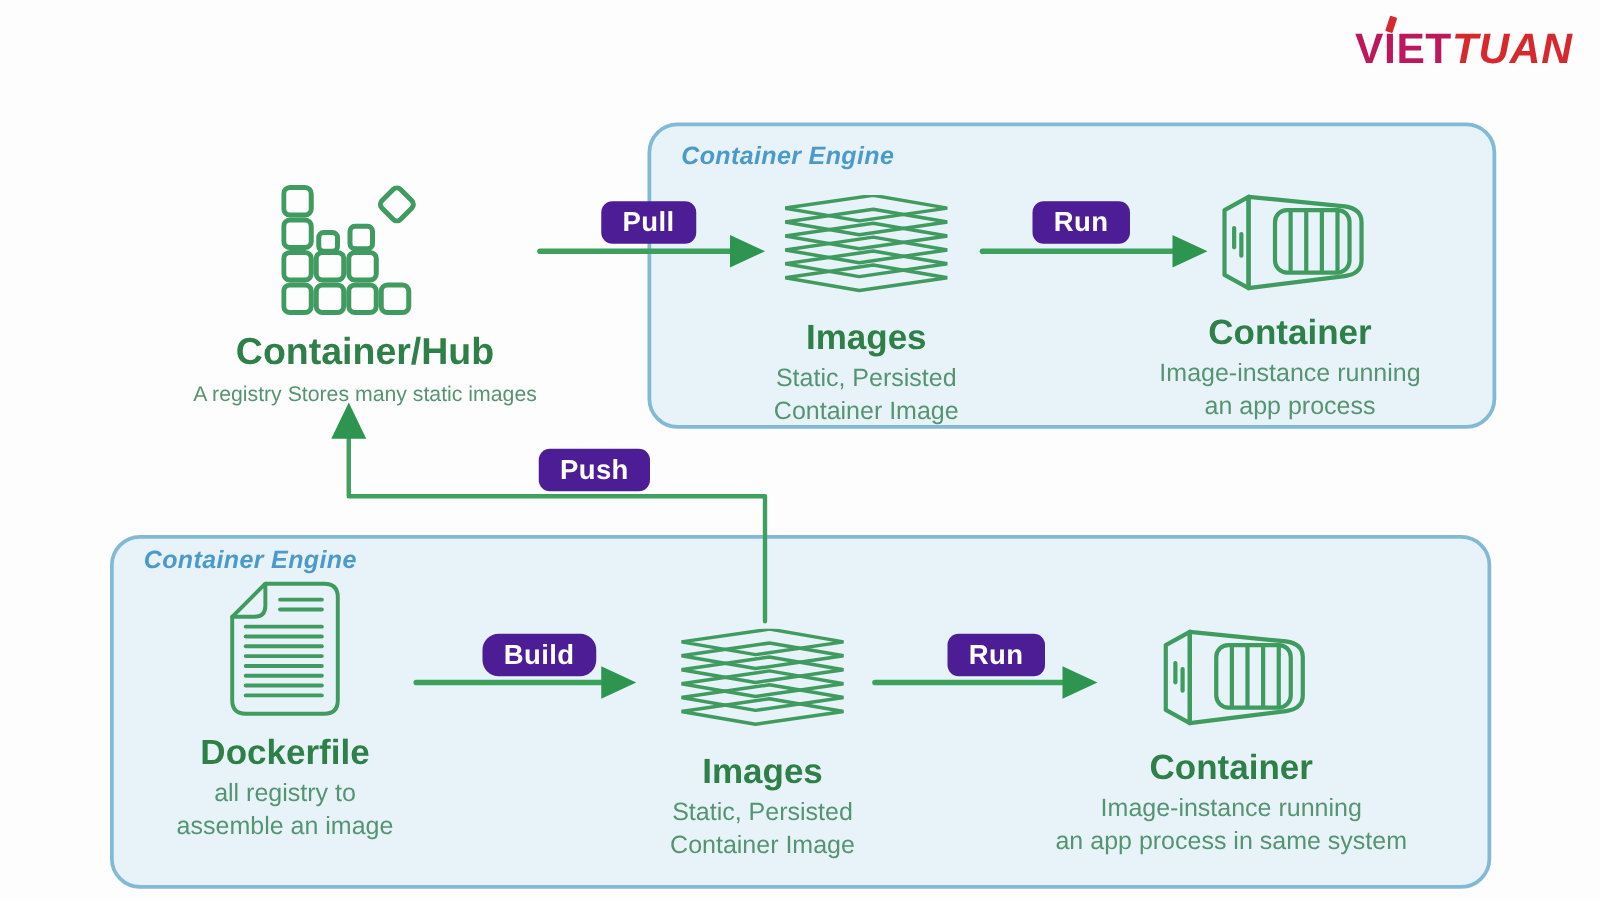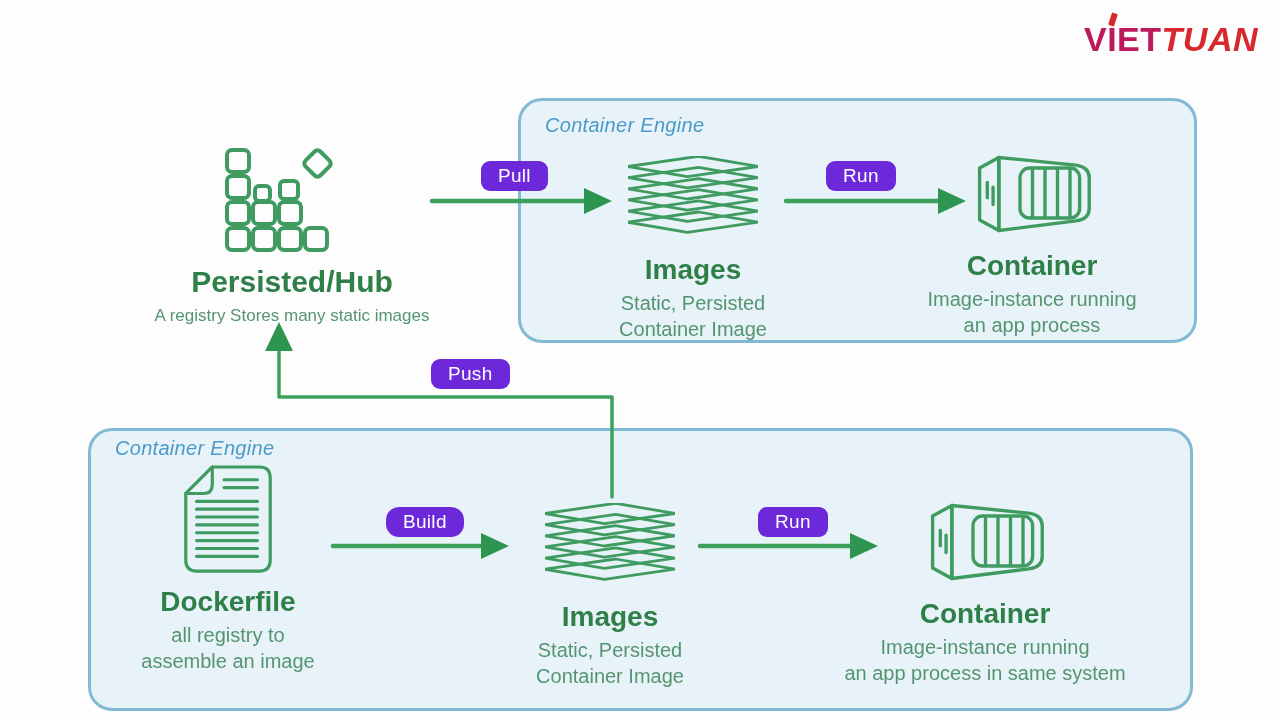--- a/index.html
+++ b/index.html
@@ -14,21 +14,21 @@
   .logo .p1 { color:#be185d; }
   .logo .p2 { color:#d7282e;font-style:italic; }
   .logo .accent { position:absolute; left:26px; top:-9px; width:6px; height:13px;
                   background:#d7282e; transform:rotate(18deg); border-radius:1px; }
 
   
   .engine-box { position:absolute; background:#e7f3f8; border:3px solid #82bad6;
                 border-radius:24px; box-sizing:border-box; }
   .engine-box.top    { left:518px; top:98px;  width:679px;  height:245px; }
   .engine-box.bottom { left:88px;  top:428px; width:1105px; height:283px; }
-  .engine-label { position:absolute; font-size:20px; font-weight:normal; font-style:italic;
+  .engine-label { position:absolute; font-size:20px; font-weight:bold; font-style:italic;
                   color:#4b9ac9; letter-spacing:0.3px; z-index:2; }
   .engine-label.top    { left:545px; top:114px; }
   .engine-label.bottom { left:115px; top:437px; }
 
   
   .node { position:absolute; text-align:center; z-index:2; }
   .node .title    { font-weight:bold; color:#2e7f48; }
   .node .subtitle { color:#559471; line-height:1.28; }
   .node .subtitle span { white-space:nowrap; }
   .node svg { display:block; margin:0 auto; }
@@ -48,22 +48,22 @@
   .node.container-bottom .title { font-size:28px; margin-top:12px; }
 
   .node.images-top .subtitle, .node.container-top .subtitle,
   .node.dockerfile .subtitle, .node.images-bottom .subtitle,
   .node.container-bottom .subtitle { font-size:20px; margin-top:5px; }
 
   
   .arrows { position:absolute; left:0; top:0; z-index:4; pointer-events:none; }
 
   
-  .badge { position:absolute; background:#6d28d9; color:#ffffff; font-weight:normal;
-           font-size:19px; padding:4px 17px; border-radius:9px; z-index:5;
+  .badge { position:absolute; background:#4c1d95; color:#ffffff; font-weight:bold;
+           font-size:22px; padding:4px 17px; border-radius:9px; z-index:5;
            letter-spacing:0.3px; }
   .badge.pull       { left:481px; top:161px; }
   .badge.run-top    { left:826px; top:161px; }
   .badge.push       { left:431px; top:359px; }
   .badge.build      { left:386px; top:507px;border-radius:13px; }
   .badge.run-bottom { left:758px; top:507px; }
 
   .stroke { fill:none; stroke:#3f9b5f; stroke-linecap:round; stroke-linejoin:round; }
 </style>
 </head>
@@ -90,21 +90,21 @@
         <rect x="30" y="38" width="15" height="15" rx="4"></rect>
         <rect x="28" y="54" width="22" height="22" rx="5"></rect>
         <rect x="28" y="80" width="22" height="22" rx="5"></rect>
         <rect x="55" y="33" width="18" height="18" rx="4"></rect>
         <rect x="54" y="54" width="22" height="22" rx="5"></rect>
         <rect x="54" y="80" width="22" height="22" rx="5"></rect>
         <rect x="80" y="80" width="22" height="22" rx="5"></rect>
         <rect x="82" y="5" width="21" height="21" rx="4" transform="rotate(45 92.5 15.5)"></rect>
       </g>
     </svg>
-    <div class="title">Persisted/Hub</div>
+    <div class="title">Container/Hub</div>
     <div class="subtitle"><span>A registry Stores many static images</span></div>
   </div>
 
   <div class="node images-top">
     <svg width="130" height="86" viewBox="0 0 140 92">
       <g class="stroke" stroke-width="3">
         <polygon points="0,11 76,0 140,11 64,22"></polygon>
         <polygon points="0,23 76,12 140,23 64,34"></polygon>
         <polygon points="0,35 76,24 140,35 64,46"></polygon>
         <polygon points="0,47 76,36 140,47 64,58"></polygon>

